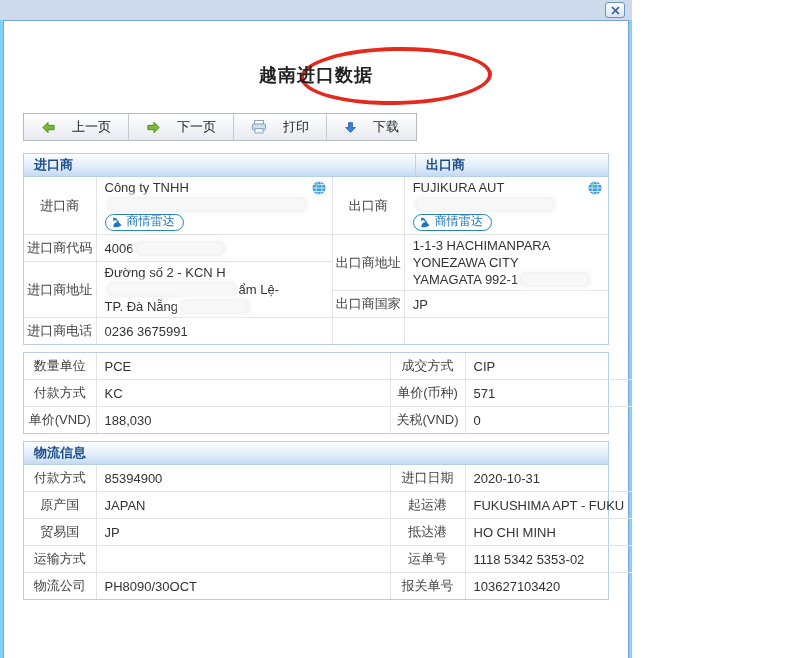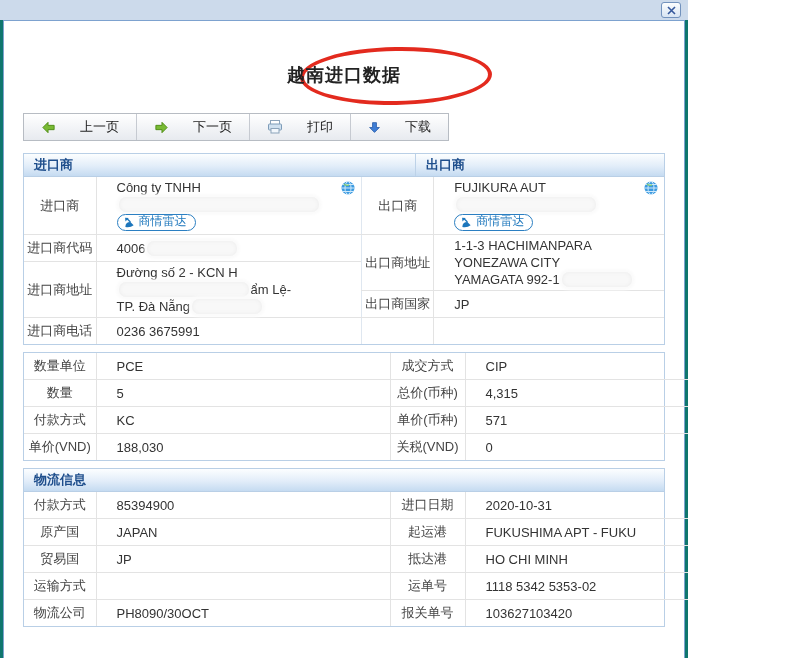--- a/index.html
+++ b/index.html
@@ -1,45 +1,45 @@
 <!DOCTYPE html>
 <html><head>
 <meta charset="utf-8">
 <style>
   html,body{margin:0;padding:0;}
   body{width:792px;height:658px;font-family:"Liberation Sans","DejaVu Sans",sans-serif;}
-  .window{position:relative;width:688px;height:658px;background:#0f766e;overflow:hidden;}
+  .window{position:relative;width:632px;height:658px;background:#7dd3fc;overflow:hidden;}
   .titlebar{height:20px;background:#ccdaeb;}
   .close-btn{position:absolute;top:2px;right:7px;width:20px;height:16px;border:1px solid #7292bd;
     border-radius:3px;background:linear-gradient(#fbfdfe,#d8e5f3);display:flex;align-items:center;
     justify-content:center;cursor:pointer;padding:0;}
   .panel{position:absolute;left:3px;right:3px;top:20px;bottom:0;background:#fff;border:1px solid #7da2cf;border-bottom:none;}
   
   .title-area{position:relative;height:92px;}
   .page-title{position:absolute;left:0;right:0;top:42px;text-align:center;font-size:18px;font-weight:bold;color:#222;letter-spacing:1px;}
   .red-ellipse{position:absolute;left:296px;top:26px;width:184px;height:50px;border:4px solid #e32a1e;border-radius:50%;transform:rotate(-1deg);}
   
   .toolbar{display:inline-flex;margin-left:19px;border:1px solid #b7bcc3;background:linear-gradient(#ffffff,#e7eaef);height:26px;}
-  .tb-btn{display:flex;align-items:center;gap:24px;padding:0 17px;background:transparent;border:none;
+  .tb-btn{display:flex;align-items:center;gap:16px;padding:0 17px;background:transparent;border:none;
     border-right:1px solid #c6cad1;font-size:13px;color:#222;cursor:pointer;font-family:Liberation Mono, monospace;height:100%;justify-content:center;}
   .tb-btn:last-child{border-right:none;}
   
   .sec{margin:12px 19px 0 19px;border:1px solid #b9cfe6;}
   .sec + .sec{margin-top:7px;}
   .sec-hd{height:22px;line-height:22px;background:linear-gradient(#fcfeff 0%,#e2edf9 55%,#c5dbf1 100%);
     border-bottom:1px solid #b9cfe6;color:#1e4e8c;font-weight:bold;font-size:13px;display:flex;}
   .hd-cell{padding-left:10px;}
   .hd-l{width:381px;border-right:1px solid #bdd2e8;}
   .hd-r{flex:1;}
   .split{display:flex;}
   table{border-collapse:collapse;table-layout:fixed;}
   .t td{border-top:1px solid #e3e3e3;height:22px;font-size:13px;color:#333;vertical-align:middle;}
   .t tr:first-child td{border-top:none;}
   td.lab{text-align:center;color:#444;border-right:1px solid #e3e3e3;padding:2px 3px;}
-  td.val{padding:2px 20px;position:relative;line-height:17px;}
+  td.val{padding:2px 8px;position:relative;line-height:17px;}
   .h44 td{height:43px;}
   .h38 td{height:37px;}
   .left-t{width:392px;}
   .right-t{width:352px;border-left:1px solid #dfe7f0;}
   .grid-t{width:744px;}
   
   .redact{display:inline-block;vertical-align:-3px;height:15px;border-radius:7px;margin:0 2px;
     background:#f8f8f8;box-shadow:0 0 3px 3px #fbfbfb, inset 0 0 4px #ececec;}
   .w200{width:200px}.w140{width:140px}.w130{width:130px}.w90{width:90px}.w70{width:70px}
   
@@ -223,26 +223,20 @@
             <col>
           </colgroup>
         <tbody>
             <tr>
           <td class="lab">数量单位</td>
           <td class="val" style="border-right:1px solid #e3e3e3">PCE</td>
           <td class="lab">成交方式</td>
           <td class="val">CIP</td>
         </tr>
         <tr>
-          <td class="lab">数量</td>
-          <td class="val" style="border-right:1px solid #e3e3e3">5</td>
-          <td class="lab">总价(币种)</td>
-          <td class="val">4,315</td>
-        </tr>
-        <tr>
           <td class="lab">付款方式</td>
           <td class="val" style="border-right:1px solid #e3e3e3">KC</td>
           <td class="lab">单价(币种)</td>
           <td class="val">571</td>
         </tr>
         <tr>
           <td class="lab">单价(VND)</td>
           <td class="val" style="border-right:1px solid #e3e3e3">188,030</td>
           <td class="lab">关税(VND)</td>
           <td class="val">0</td>

